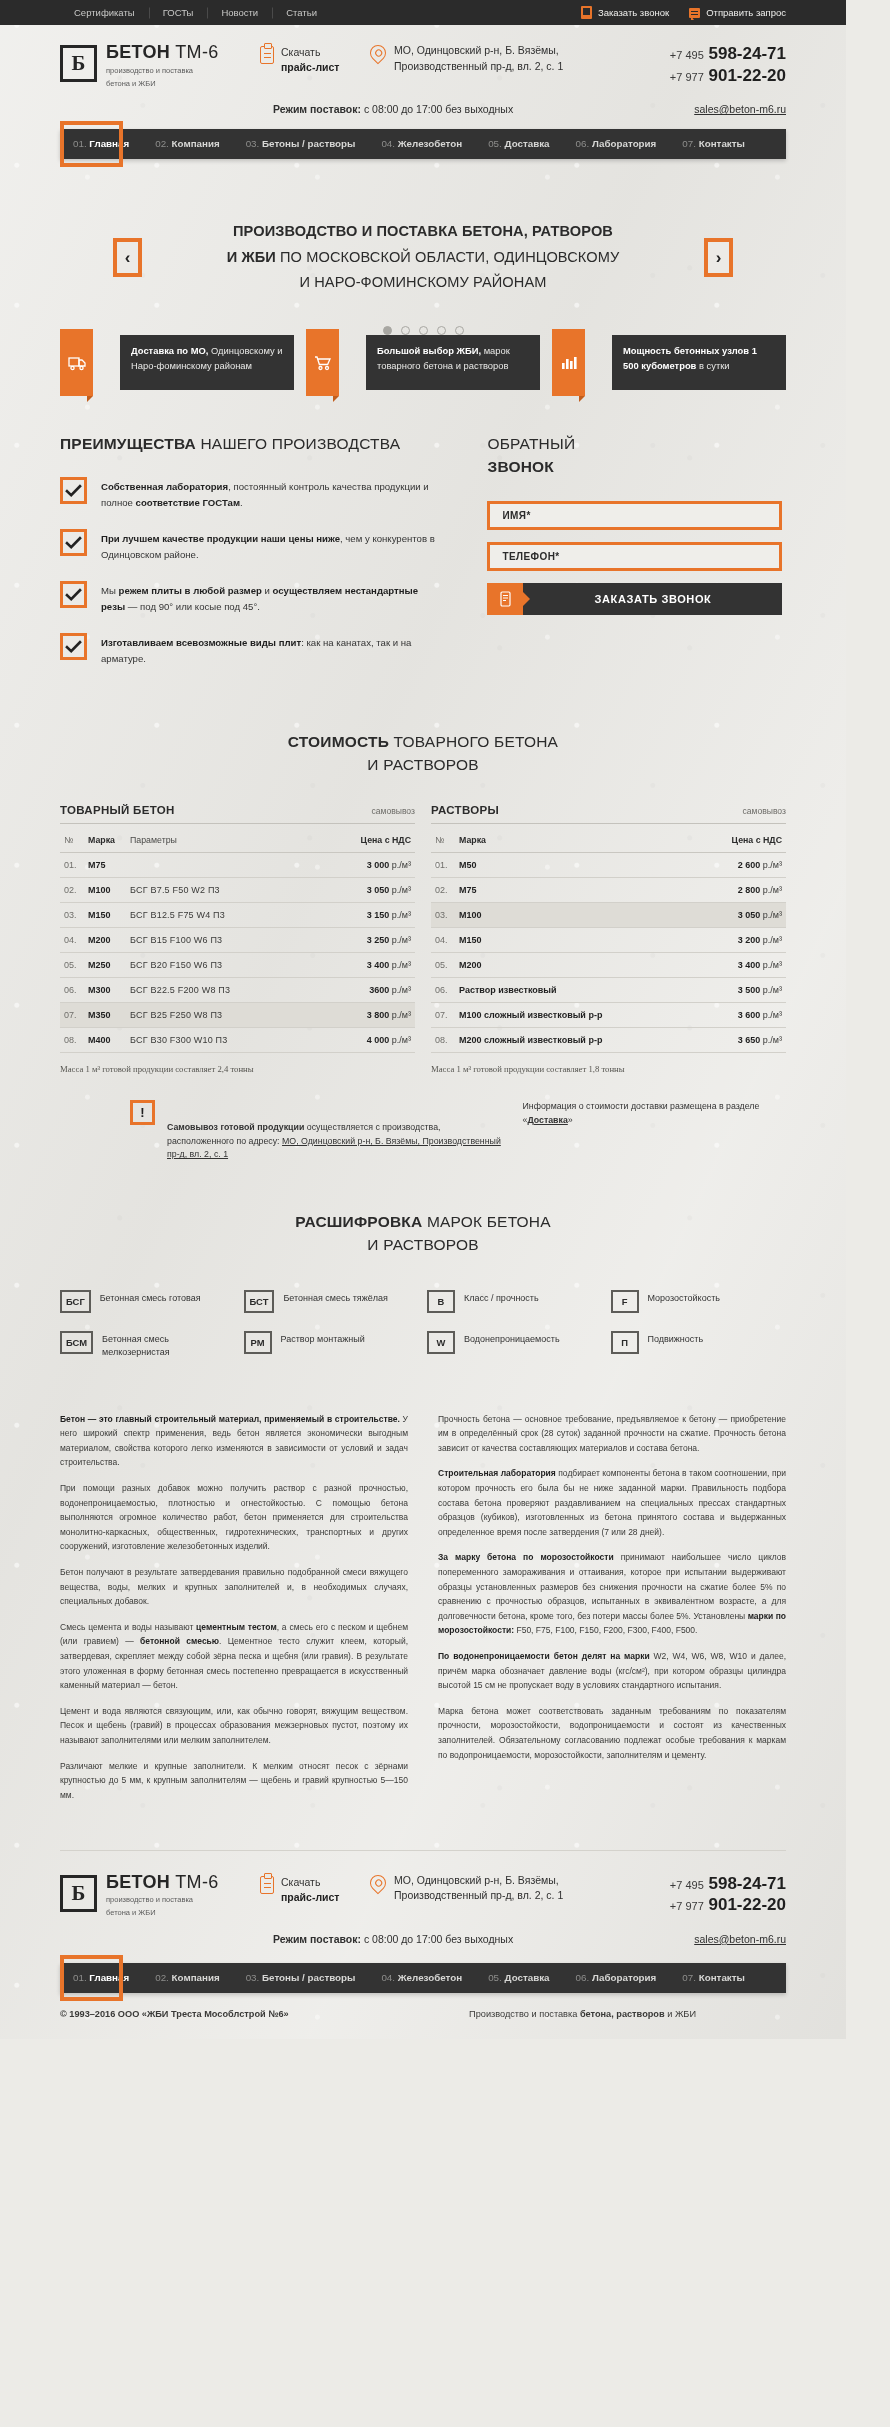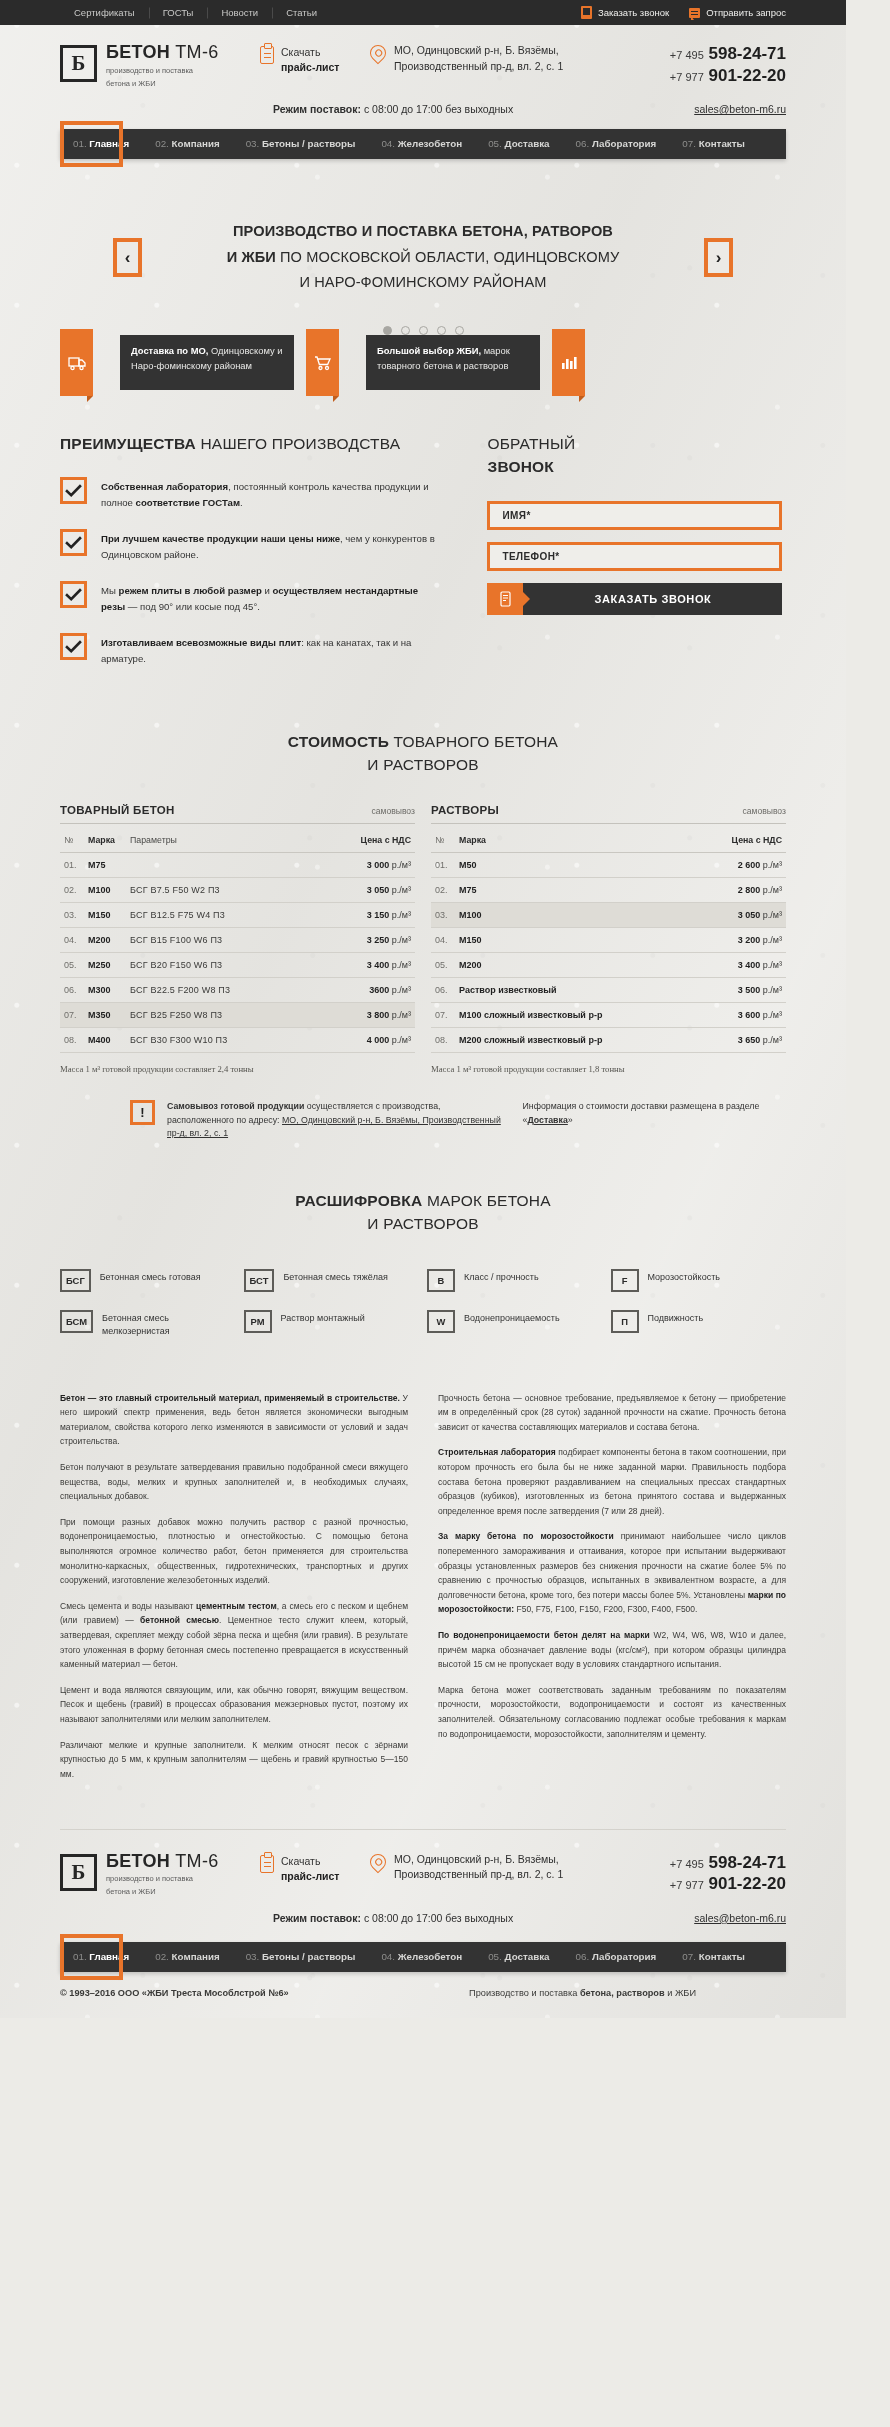--- a/index.html
+++ b/index.html
@@ -195,21 +195,21 @@
   td.par { color:#3a3a38; letter-spacing:.2px;}
   td.price { text-align:right; white-space:nowrap; }
   td.price b { font-weight:700; color:#1f1f1f;margin-left:8px; }
   td.price .u { font-weight:400; color:#3a3a38; }
   tr.hl td { background:#dedcd6; }
   .tbl-note { font-size:8.7px; color:#55544f; margin-top:11px;font-family:Liberation Serif, serif; }
 
   .notice { display:flex; gap:16px; padding: 26px 60px 0;}
   .notice-left { display:flex; gap:12px; width: 400px; margin-left: 70px;}
   .excl { width:25px;height:25px;border:3px solid #e8742a;flex:none;display:flex;align-items:center;justify-content:center;font-weight:700;font-size:13px;color:#1f1f1f;}
-  .notice-txt { font-size:8.8px; line-height:1.55; color:#333;}
+  .notice-txt { font-size:8.8px; line-height:1.55; color:#333;margin-top:21px;}
   .notice-txt b { font-weight:700; }
   .notice-txt u { text-decoration: underline; }
   .notice-right { font-size:8.8px; line-height:1.55; color:#333; width: 280px;}
 
   
   .decode { padding: 48px 60px 0; }
   .decode .sec-title { text-align:center; }
   .dec-grid { display:flex; gap: 8px; margin-top: 34px;}
   .dec-col { flex:1; }
   .dec-item { display:flex; gap:9px; margin-bottom: 18px; align-items:flex-start;}
@@ -366,20 +366,23 @@
     </div>
     <div class="feat">
       <div class="feat-ico">
         <svg class="ficon" width="18" height="16" viewBox="0 0 18 16" fill="#fff">
           <rect x="2" y="8" width="2.6" height="6"></rect>
           <rect x="6" y="4" width="2.6" height="10"></rect>
           <rect x="10" y="6" width="2.6" height="8"></rect>
           <rect x="14" y="2" width="2.6" height="12"></rect>
         </svg>
       </div>
+      <div class="feat-body">
+        <b>Мощность бетонных узлов 1 500 кубометров</b><span> в сутки</span>
+      </div>
     </div>
   </div>
 
   <div class="adv-wrap">
     <div class="adv-left">
       <div class="sec-title">
         <b>ПРЕИМУЩЕСТВА</b><span> НАШЕГО ПРОИЗВОДСТВА</span>
       </div>
       <div class="adv-list">
 
@@ -654,22 +657,22 @@
           <div class="dec-lbl">Подвижность</div>
         </div>
       </div>
 
     </div>
   </div>
 
   <div class="article">
     <div class="art-col">
       <p><b>Бетон — это главный строительный материал, применяемый в строительстве.</b><span> У него широкий спектр применения, ведь бетон является экономически выгодным материалом, свойства которого легко изменяются в зависимости от условий и задач строительства.</span></p>
+      <p><span>При помощи разных добавок можно получить раствор с разной прочностью, водонепроницаемостью, плотностью и огнестойкостью. С помощью бетона выполняются огромное количество работ, бетон применяется для строительства монолитно-каркасных, общественных, гидротехнических, транспортных и других сооружений, изготовление железобетонных изделий.</span></p>
       <p><span>Бетон получают в результате затвердевания правильно подобранной смеси вяжущего вещества, воды, мелких и крупных заполнителей и, в необходимых случаях, специальных добавок.</span></p>
-      <p><span>При помощи разных добавок можно получить раствор с разной прочностью, водонепроницаемостью, плотностью и огнестойкостью. С помощью бетона выполняются огромное количество работ, бетон применяется для строительства монолитно-каркасных, общественных, гидротехнических, транспортных и других сооружений, изготовление железобетонных изделий.</span></p>
       <p><span>Смесь цемента и воды называют </span><b>цементным тестом</b><span>, а смесь его с песком и щебнем (или гравием) — </span><b>бетонной смесью</b><span>. Цементное тесто служит клеем, который, затвердевая, скрепляет между собой зёрна песка и щебня (или гравия). В результате этого уложенная в форму бетонная смесь постепенно превращается в искусственный каменный материал — бетон.</span></p>
       <p><span>Цемент и вода являются связующим, или, как обычно говорят, вяжущим веществом. Песок и щебень (гравий) в процессах образования межзерновых пустот, поэтому их называют заполнителями или мелким заполнителем.</span></p>
       <p><span>Различают мелкие и крупные заполнители. К мелким относят песок с зёрнами крупностью до 5 мм, к крупным заполнителям — щебень и гравий крупностью 5—150 мм.</span></p>
     </div>
     <div class="art-col">
       <p><span>Прочность бетона — основное требование, предъявляемое к бетону — приобретение им в определённый срок (28 суток) заданной прочности на сжатие. Прочность бетона зависит от качества составляющих материалов и состава бетона.</span></p>
       <p><b>Строительная лаборатория</b><span> подбирает компоненты бетона в таком соотношении, при котором прочность его была бы не ниже заданной марки. Правильность подбора состава бетона проверяют раздавливанием на специальных прессах стандартных образцов (кубиков), изготовленных из бетона принятого состава и выдержанных определенное время после затвердения (7 или 28 дней).</span></p>
       <p><b>За марку бетона по морозостойкости</b><span> принимают наибольшее число циклов попеременного замораживания и оттаивания, которое при испытании выдерживают образцы установленных размеров без снижения прочности на сжатие более 5% по сравнению с прочностью образцов, испытанных в эквивалентном возрасте, а для долговечности бетона, кроме того, без потери массы более 5%. Установлены </span><b>марки по морозостойкости:</b><span> F50, F75, F100, F150, F200, F300, F400, F500.</span></p>
       <p><b>По водонепроницаемости бетон делят на марки</b><span> W2, W4, W6, W8, W10 и далее, причём марка обозначает давление воды (кгс/см²), при котором образцы цилиндра высотой 15 см не пропускает воду в условиях стандартного испытания.</span></p>
       <p><span>Марка бетона может соответствовать заданным требованиям по показателям прочности, морозостойкости, водопроницаемости и состоят из качественных заполнителей. Обязательному согласованию подлежат особые требования к маркам по водопроницаемости, морозостойкости, заполнителям и цементу.</span></p>

